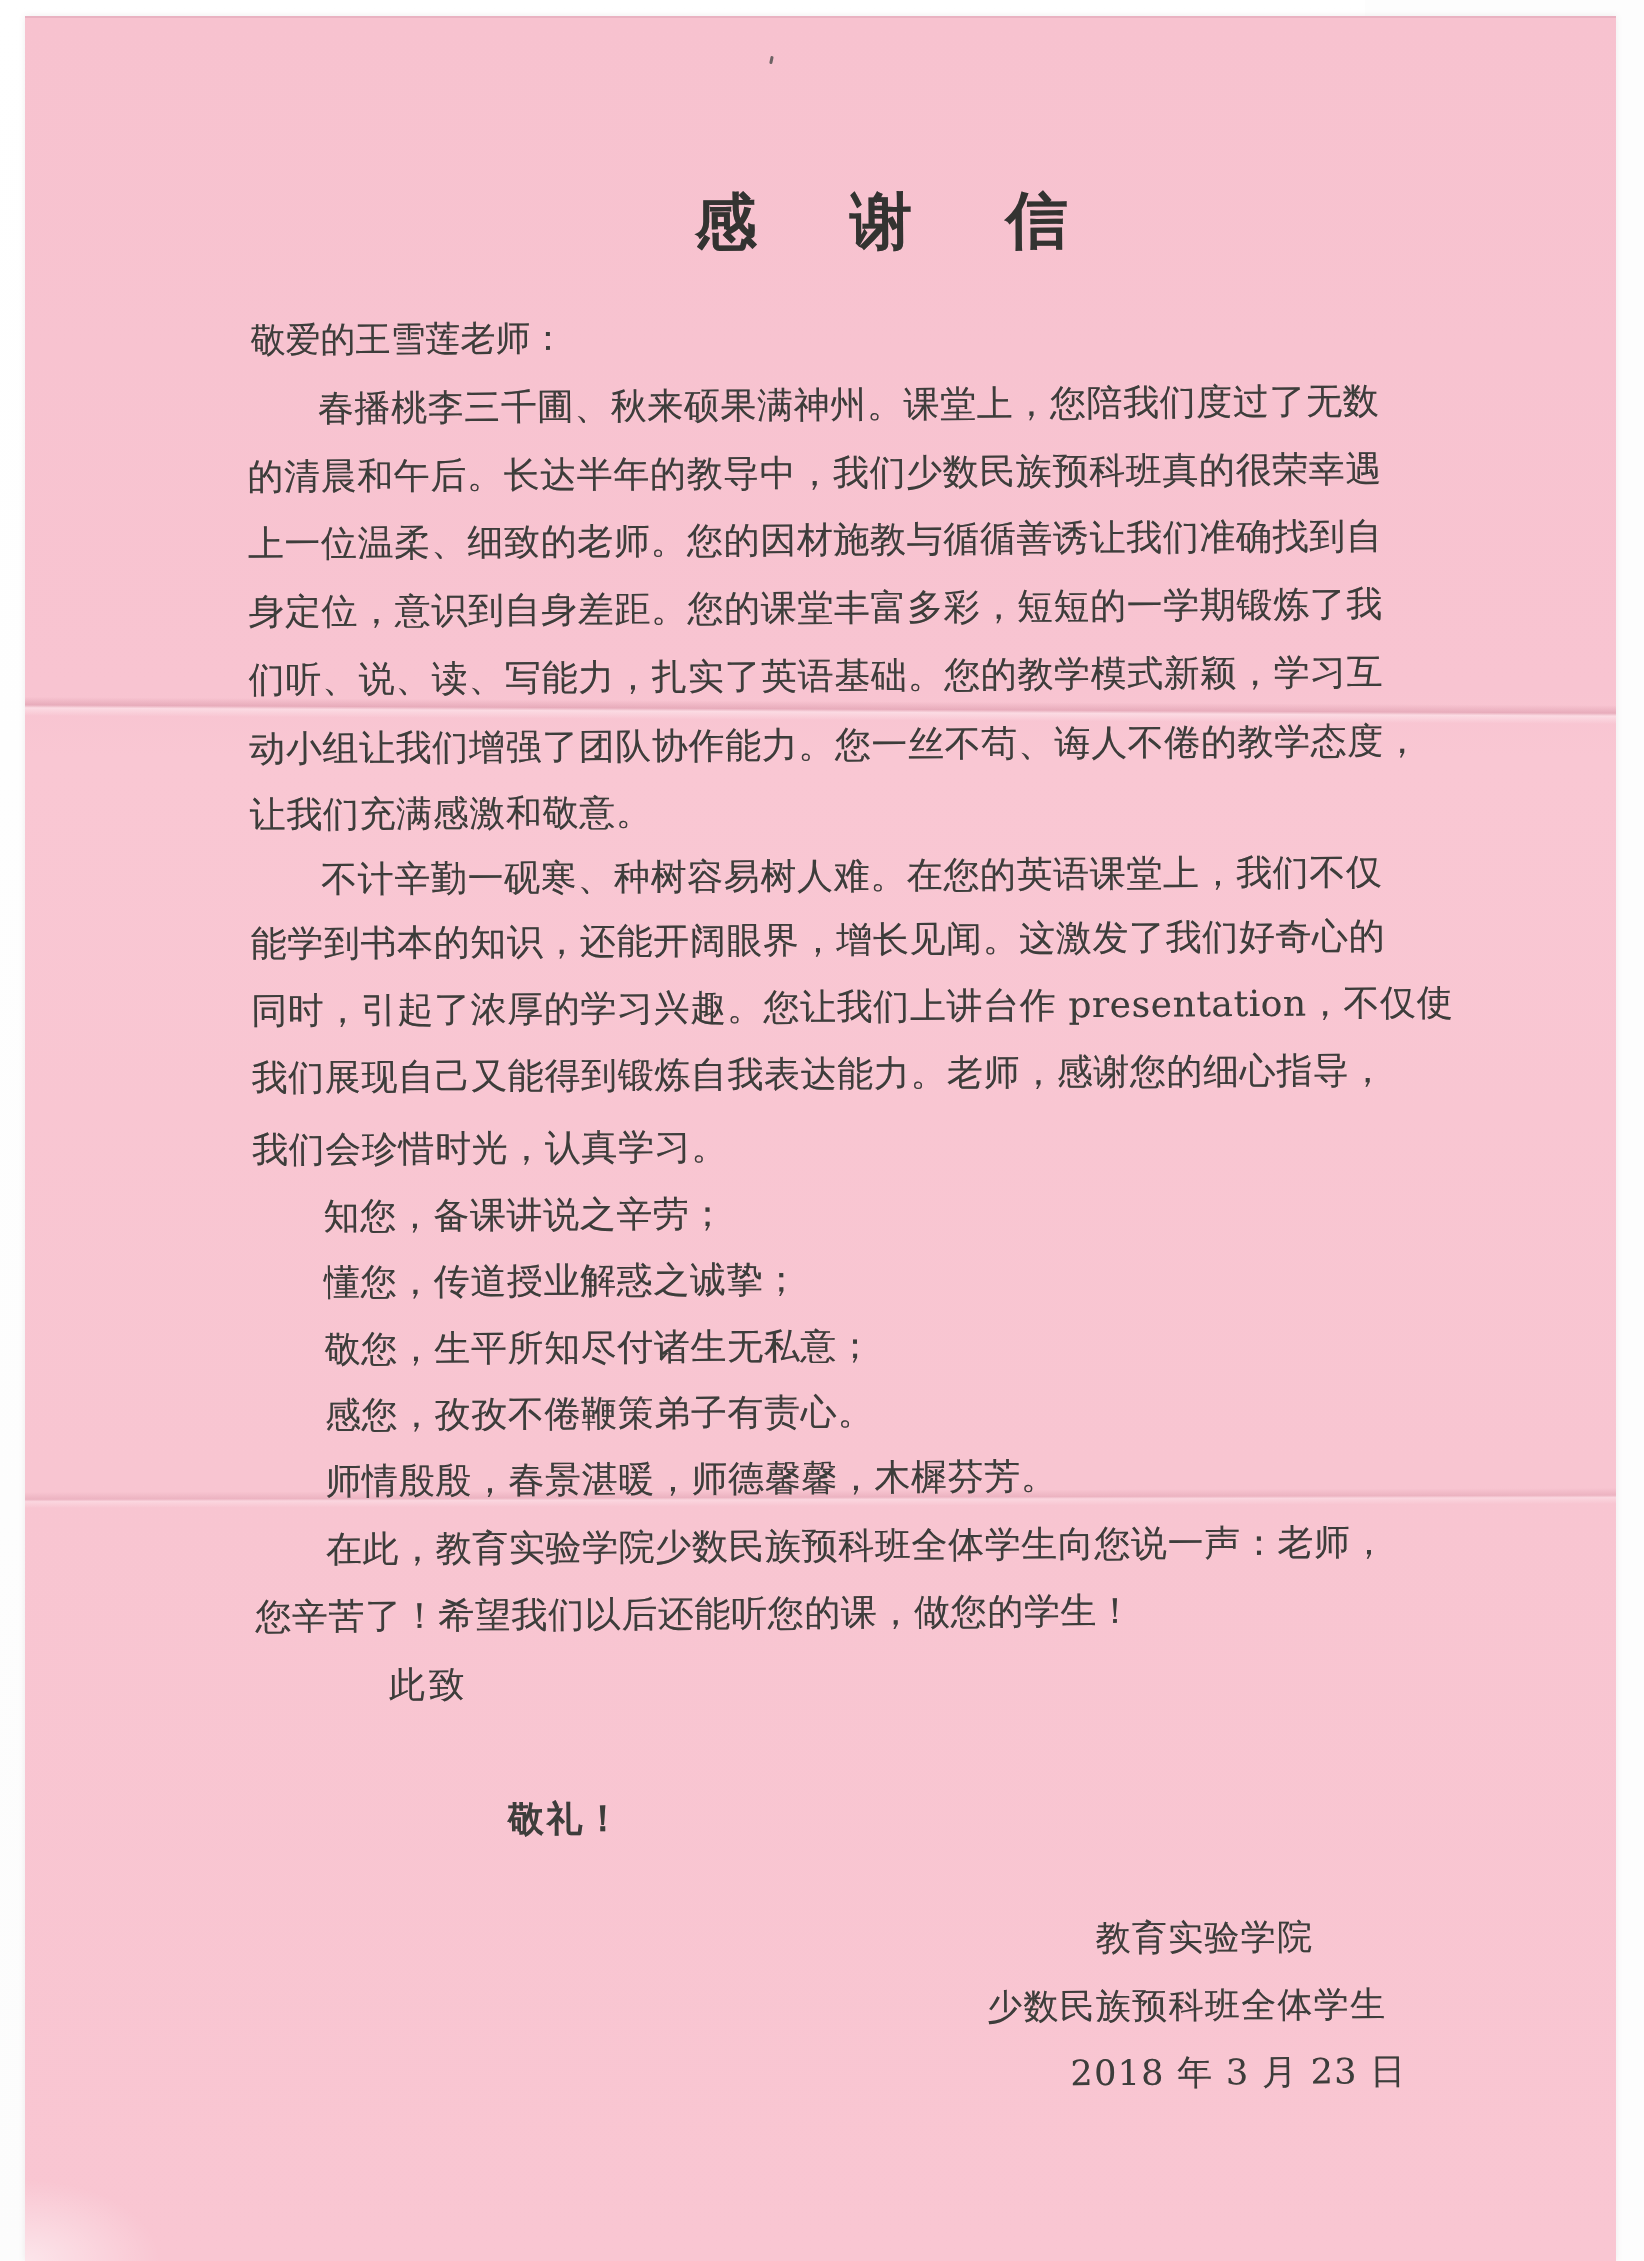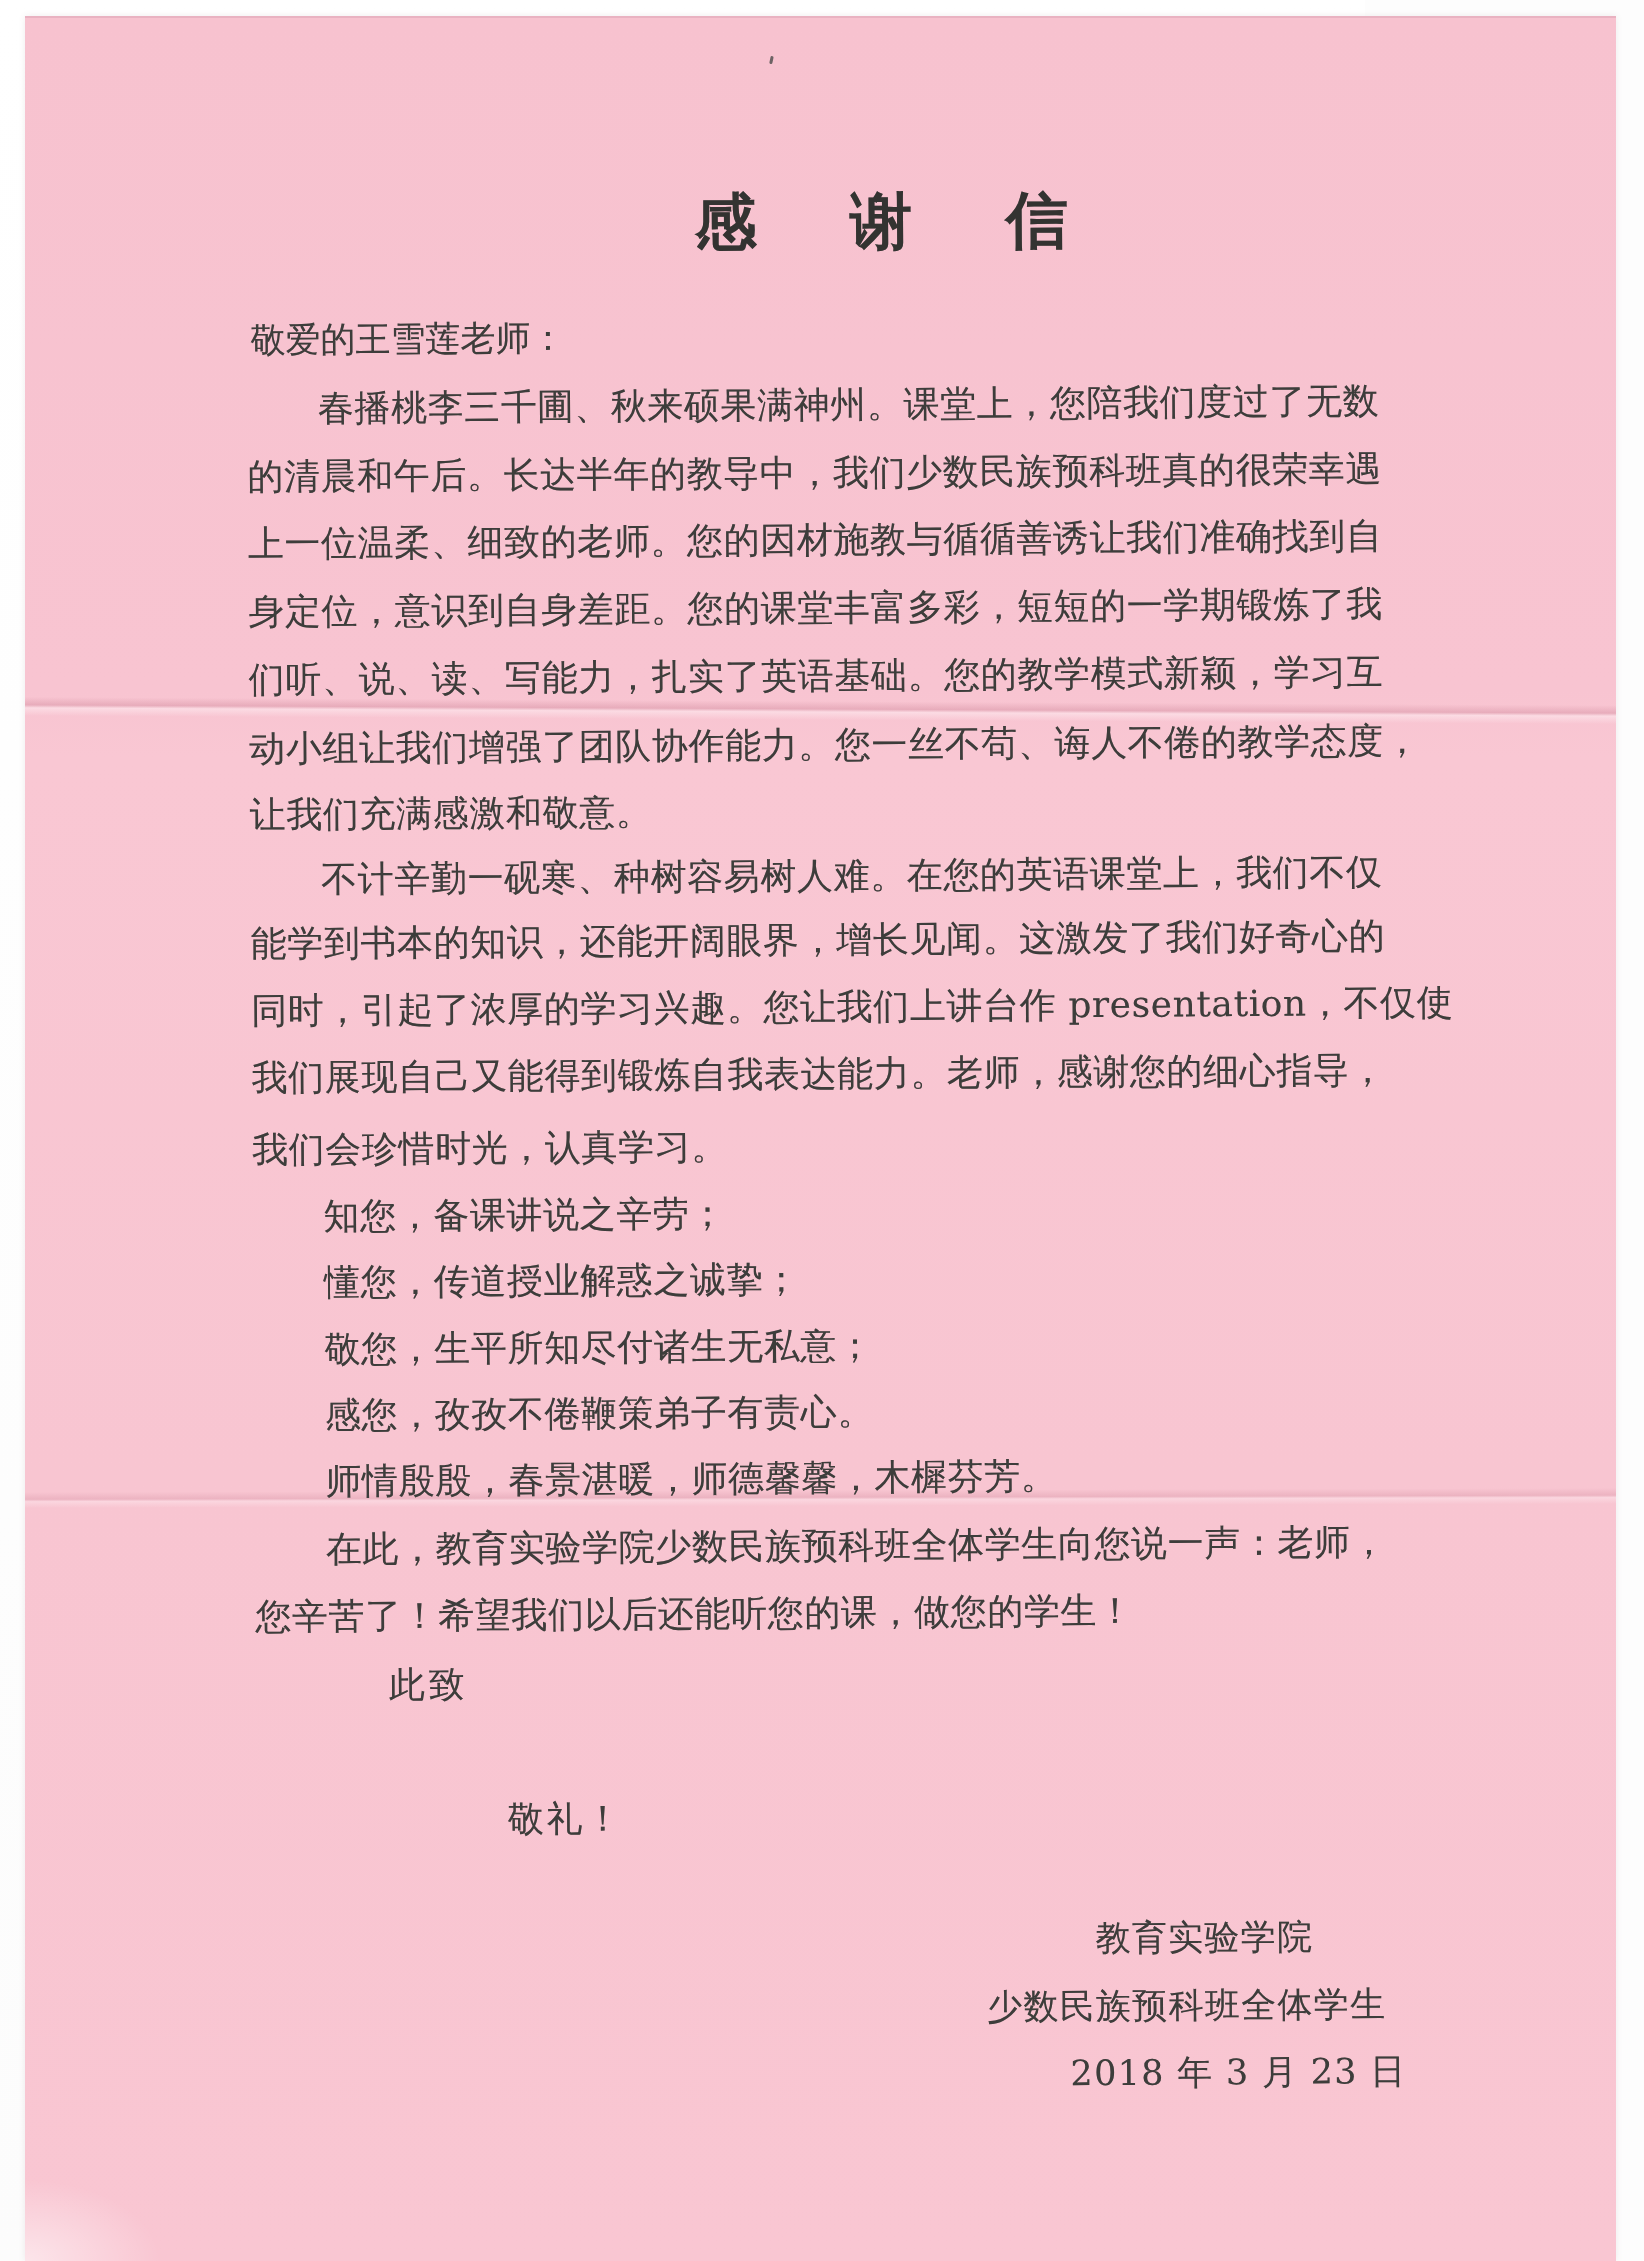--- a/index.html
+++ b/index.html
@@ -139,20 +139,21 @@
     text-align: center;
   }
   .jingli {
     position: absolute;
     left: 478px;
     top: 1777px;
     font-size: 36px;
     letter-spacing: 2.6px;
     white-space: nowrap;
     text-shadow: 0 0 0.6px rgba(60,60,58,0.40);
+    font-weight: bold;
   }
   .sig {
     position: absolute;
     font-size: 35px;
     letter-spacing: 1.3px;
     white-space: nowrap;
     text-shadow: 0 0 0.6px rgba(60,60,58,0.40);
   }
   .sig-org   { left: 1065px; top: 1901px; }
   .sig-group { left: 956px; top: 1969px; }

